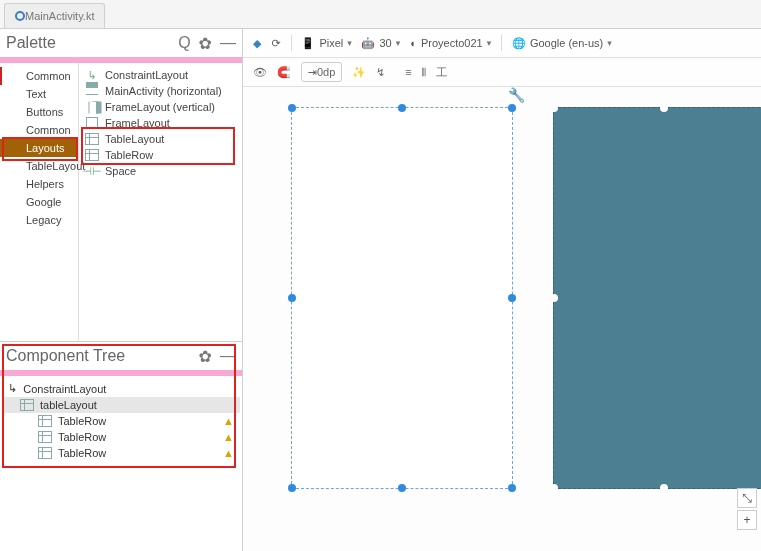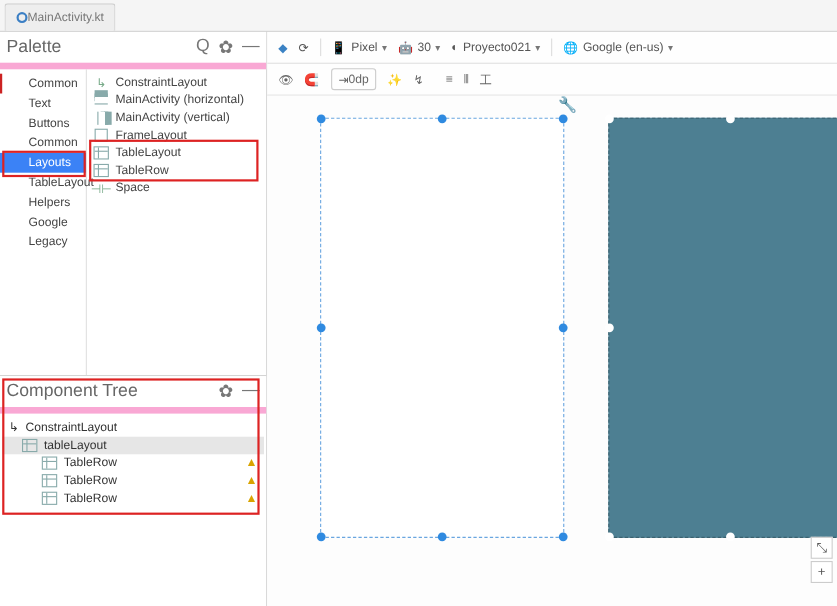--- a/index.html
+++ b/index.html
@@ -10,21 +10,21 @@
   .dot-orange{background:#e8a33d}
   .dot-blue{border:2px solid #3b7fc4;width:6px;height:6px;border-radius:50%}
   .main{display:flex;height:523px}
   .left{width:242px;display:flex;flex-direction:column;border-right:1px solid #d0d0d0}
   .palette{flex:1;display:flex;flex-direction:column;min-height:0}
   .panel-header{height:28px;display:flex;align-items:center;justify-content:space-between;padding:0 6px;border-bottom:6px solid #f9a8d4;color:#666;font-size:16px;background:#fff}
   .panel-header .icons{display:flex;gap:8px;color:#777}
   .palette-body{flex:1;display:flex;min-height:0}
   .cat-col{width:78px;border-right:1px solid #e0e0e0;padding-top:4px}
   .cat{padding:3px 24px;font-size:11px;color:#444;cursor:pointer;border-left:2px solid transparent}
-  .cat.selected{background:#3b82f6;color:#fff}
+  .cat.selected{background:#a16207;color:#fff}
   .cat.bordered{border-left-color:#c22}
   .cat-wrap{position:relative}
   .red-box-cat{position:absolute;left:2px;top:-2px;width:72px;height:20px;border:2px solid #d22;pointer-events:none}
   .items-col{flex:1;padding-top:4px;position:relative}
   .li{display:flex;align-items:center;gap:6px;padding:2px 6px;font-size:11px;color:#444;cursor:pointer}
   .li .ic{width:14px;height:12px;display:inline-flex;align-items:center;justify-content:center;color:#7a8}
   .red-box-items{position:absolute;left:2px;top:64px;width:150px;height:34px;border:2px solid #d22;pointer-events:none}
   .comp-tree{height:210px;border-top:1px solid #d0d0d0;position:relative}
   .tree-body{padding:4px 2px}
   .tn{display:flex;align-items:center;justify-content:space-between;padding:2px 6px;font-size:11px}
@@ -104,21 +104,21 @@
           <div class="li">
               <span class="ic">
                 <span class="ic-row"></span>
               </span>
               <span>MainActivity (horizontal)</span>
             </div>
           <div class="li">
               <span class="ic">
                 <span class="ic-row" style="transform:rotate(90deg)"></span>
               </span>
-              <span>MainActivity (vertical)</span>
+              <span>FrameLayout (vertical)</span>
             </div>
           <div class="li">
               <span class="ic">
                 <span class="ic-square"></span>
               </span>
               <span>FrameLayout</span>
             </div>
           <div class="li">
               <span class="ic">
                 <span class="ic-grid"></span>

